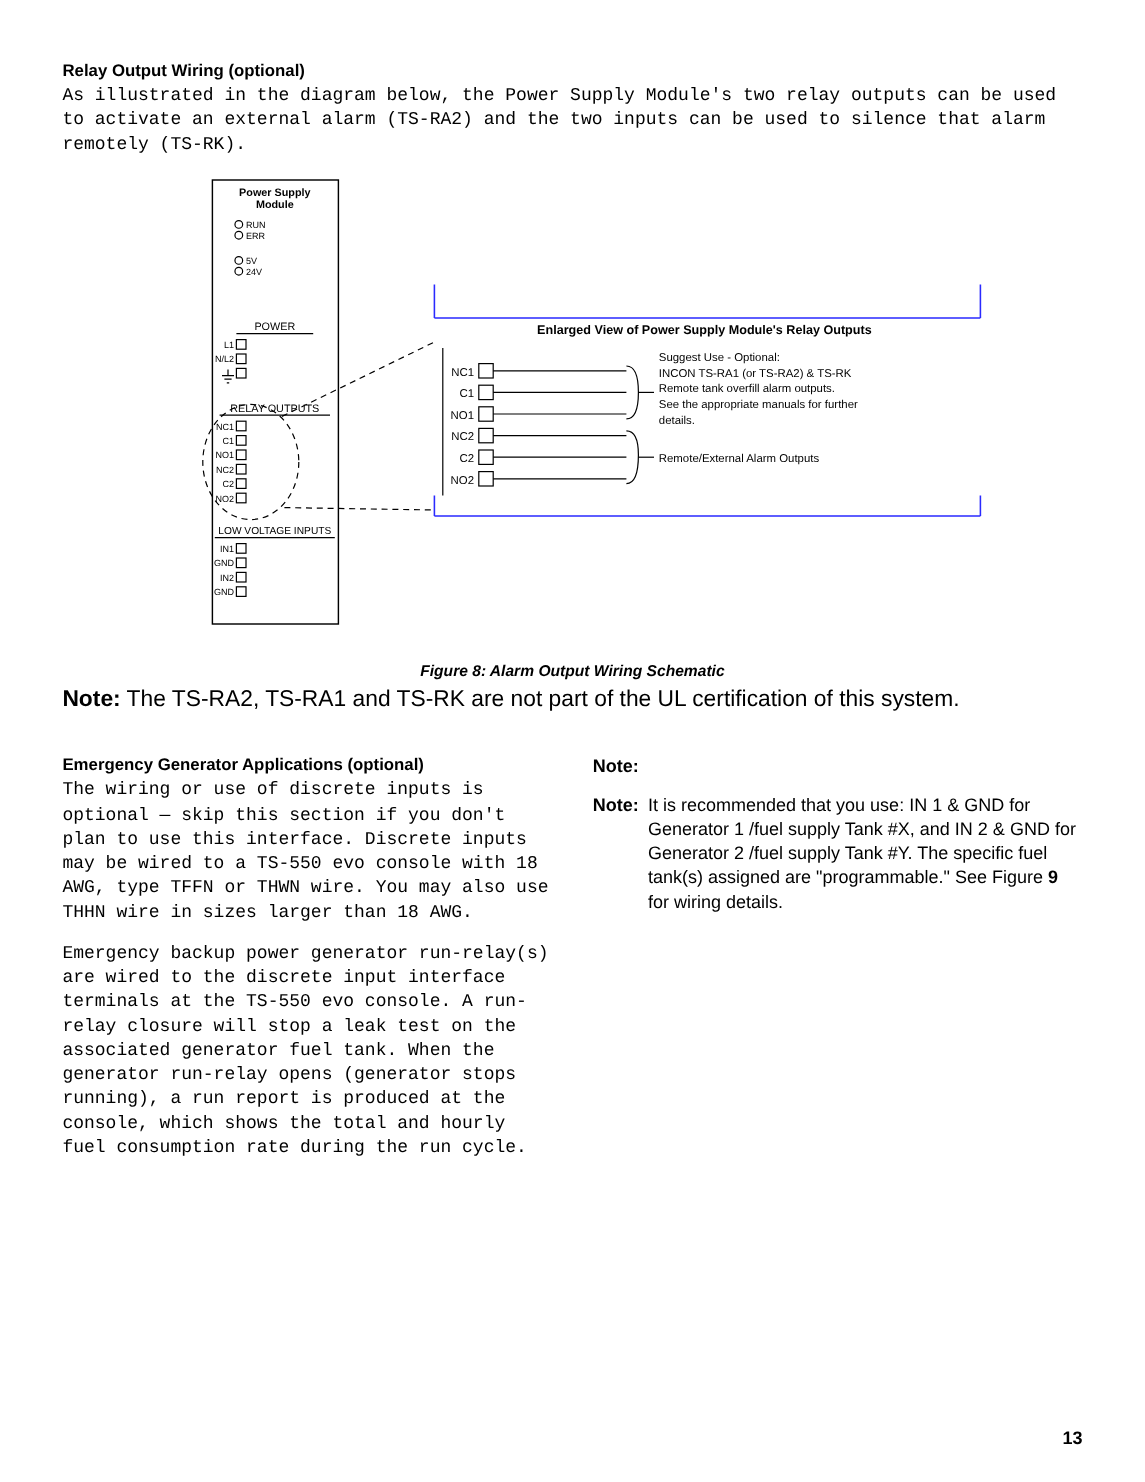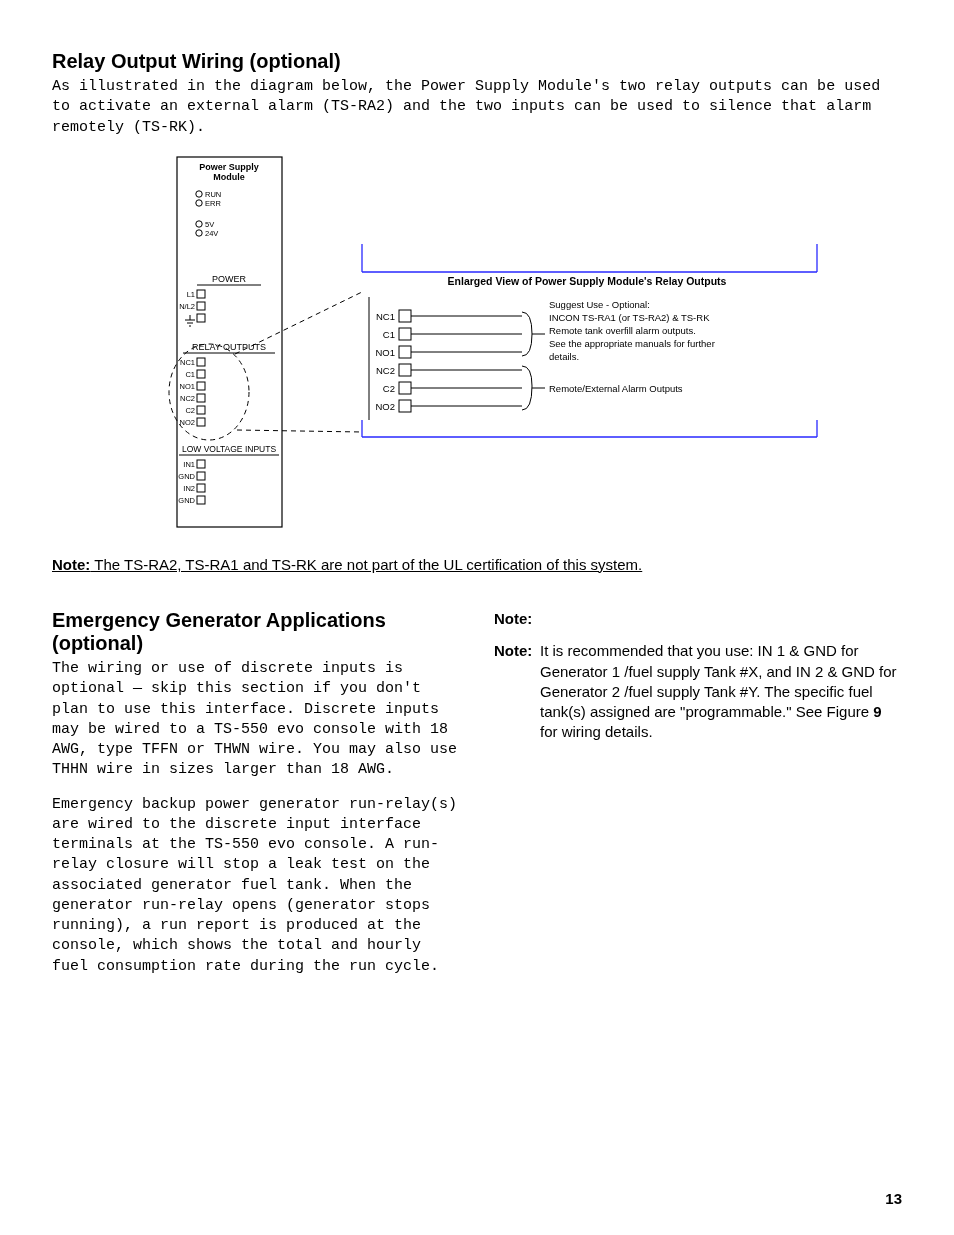--- a/index.html
+++ b/index.html
@@ -10,21 +10,21 @@
     color: #000;
   }
   .page {
     width: 954px;
     height: 1235px;
     position: relative;
     padding: 50px 52px 40px 52px;
     box-sizing: border-box;
   }
   h2.section {
-    font-size: 20px;
+    font-size: 14px;
     font-weight: bold;
     margin: 0 0 4px 0;
   }
   p.body {
     font-size: 15px;
     line-height: 1.35;
     margin: 0 0 14px 0;
     font-family: Liberation Mono, monospace;
   }
   .figure-wrap {
@@ -32,24 +32,23 @@
     margin: 10px 0 4px 0;
   }
   .fig-caption {
     font-size: 13px;
     font-style: italic;
     font-weight: bold;
     margin-top: 6px;
     text-align: center;
   }
   .note-line {
-    font-size: 15px;
+    font-size: 19px;
     line-height: 1.35;
     margin: 2px 0 26px 0;
-    text-decoration: underline;
   }
   .note-line b { font-weight: bold; }
   .two-col {
     display: flex;
     gap: 34px;
     align-items: flex-start;
   }
   .col { flex: 1 1 0; }
   .col h2.section { margin-top: 8px; }
   .note-block {
@@ -192,20 +191,21 @@
       <line x1="415" y1="236" x2="428" y2="236" stroke="#000"></line>
 
       <text x="432" y="156" font-size="9.5">Suggest Use - Optional:</text>
       <text x="432" y="169" font-size="9.5">INCON TS-RA1 (or TS-RA2) &amp; TS-RK</text>
       <text x="432" y="182" font-size="9.5">Remote tank overfill alarm outputs.</text>
       <text x="432" y="195" font-size="9.5">See the appropriate manuals for further</text>
       <text x="432" y="208" font-size="9.5">details.</text>
 
       <text x="432" y="240" font-size="9.5">Remote/External Alarm Outputs</text>
     </svg>
+    <div class="fig-caption">Figure 8: Alarm Output Wiring Schematic</div>
   </div>
 
   <p class="note-line">
     <b>Note:</b><span>  The TS-RA2, TS-RA1 and TS-RK are not part of the UL certification of this system.</span>
   </p>
 
   <div class="two-col">
     <div class="col">
       <h2 class="section">Emergency Generator Applications (optional)</h2>
       <p class="body">The wiring or use of discrete inputs is optional — skip this section if you don't plan to use this interface. Discrete inputs may be wired to a TS-550 evo console with 18 AWG, type TFFN or THWN wire. You may also use THHN wire in sizes larger than 18 AWG.</p>

